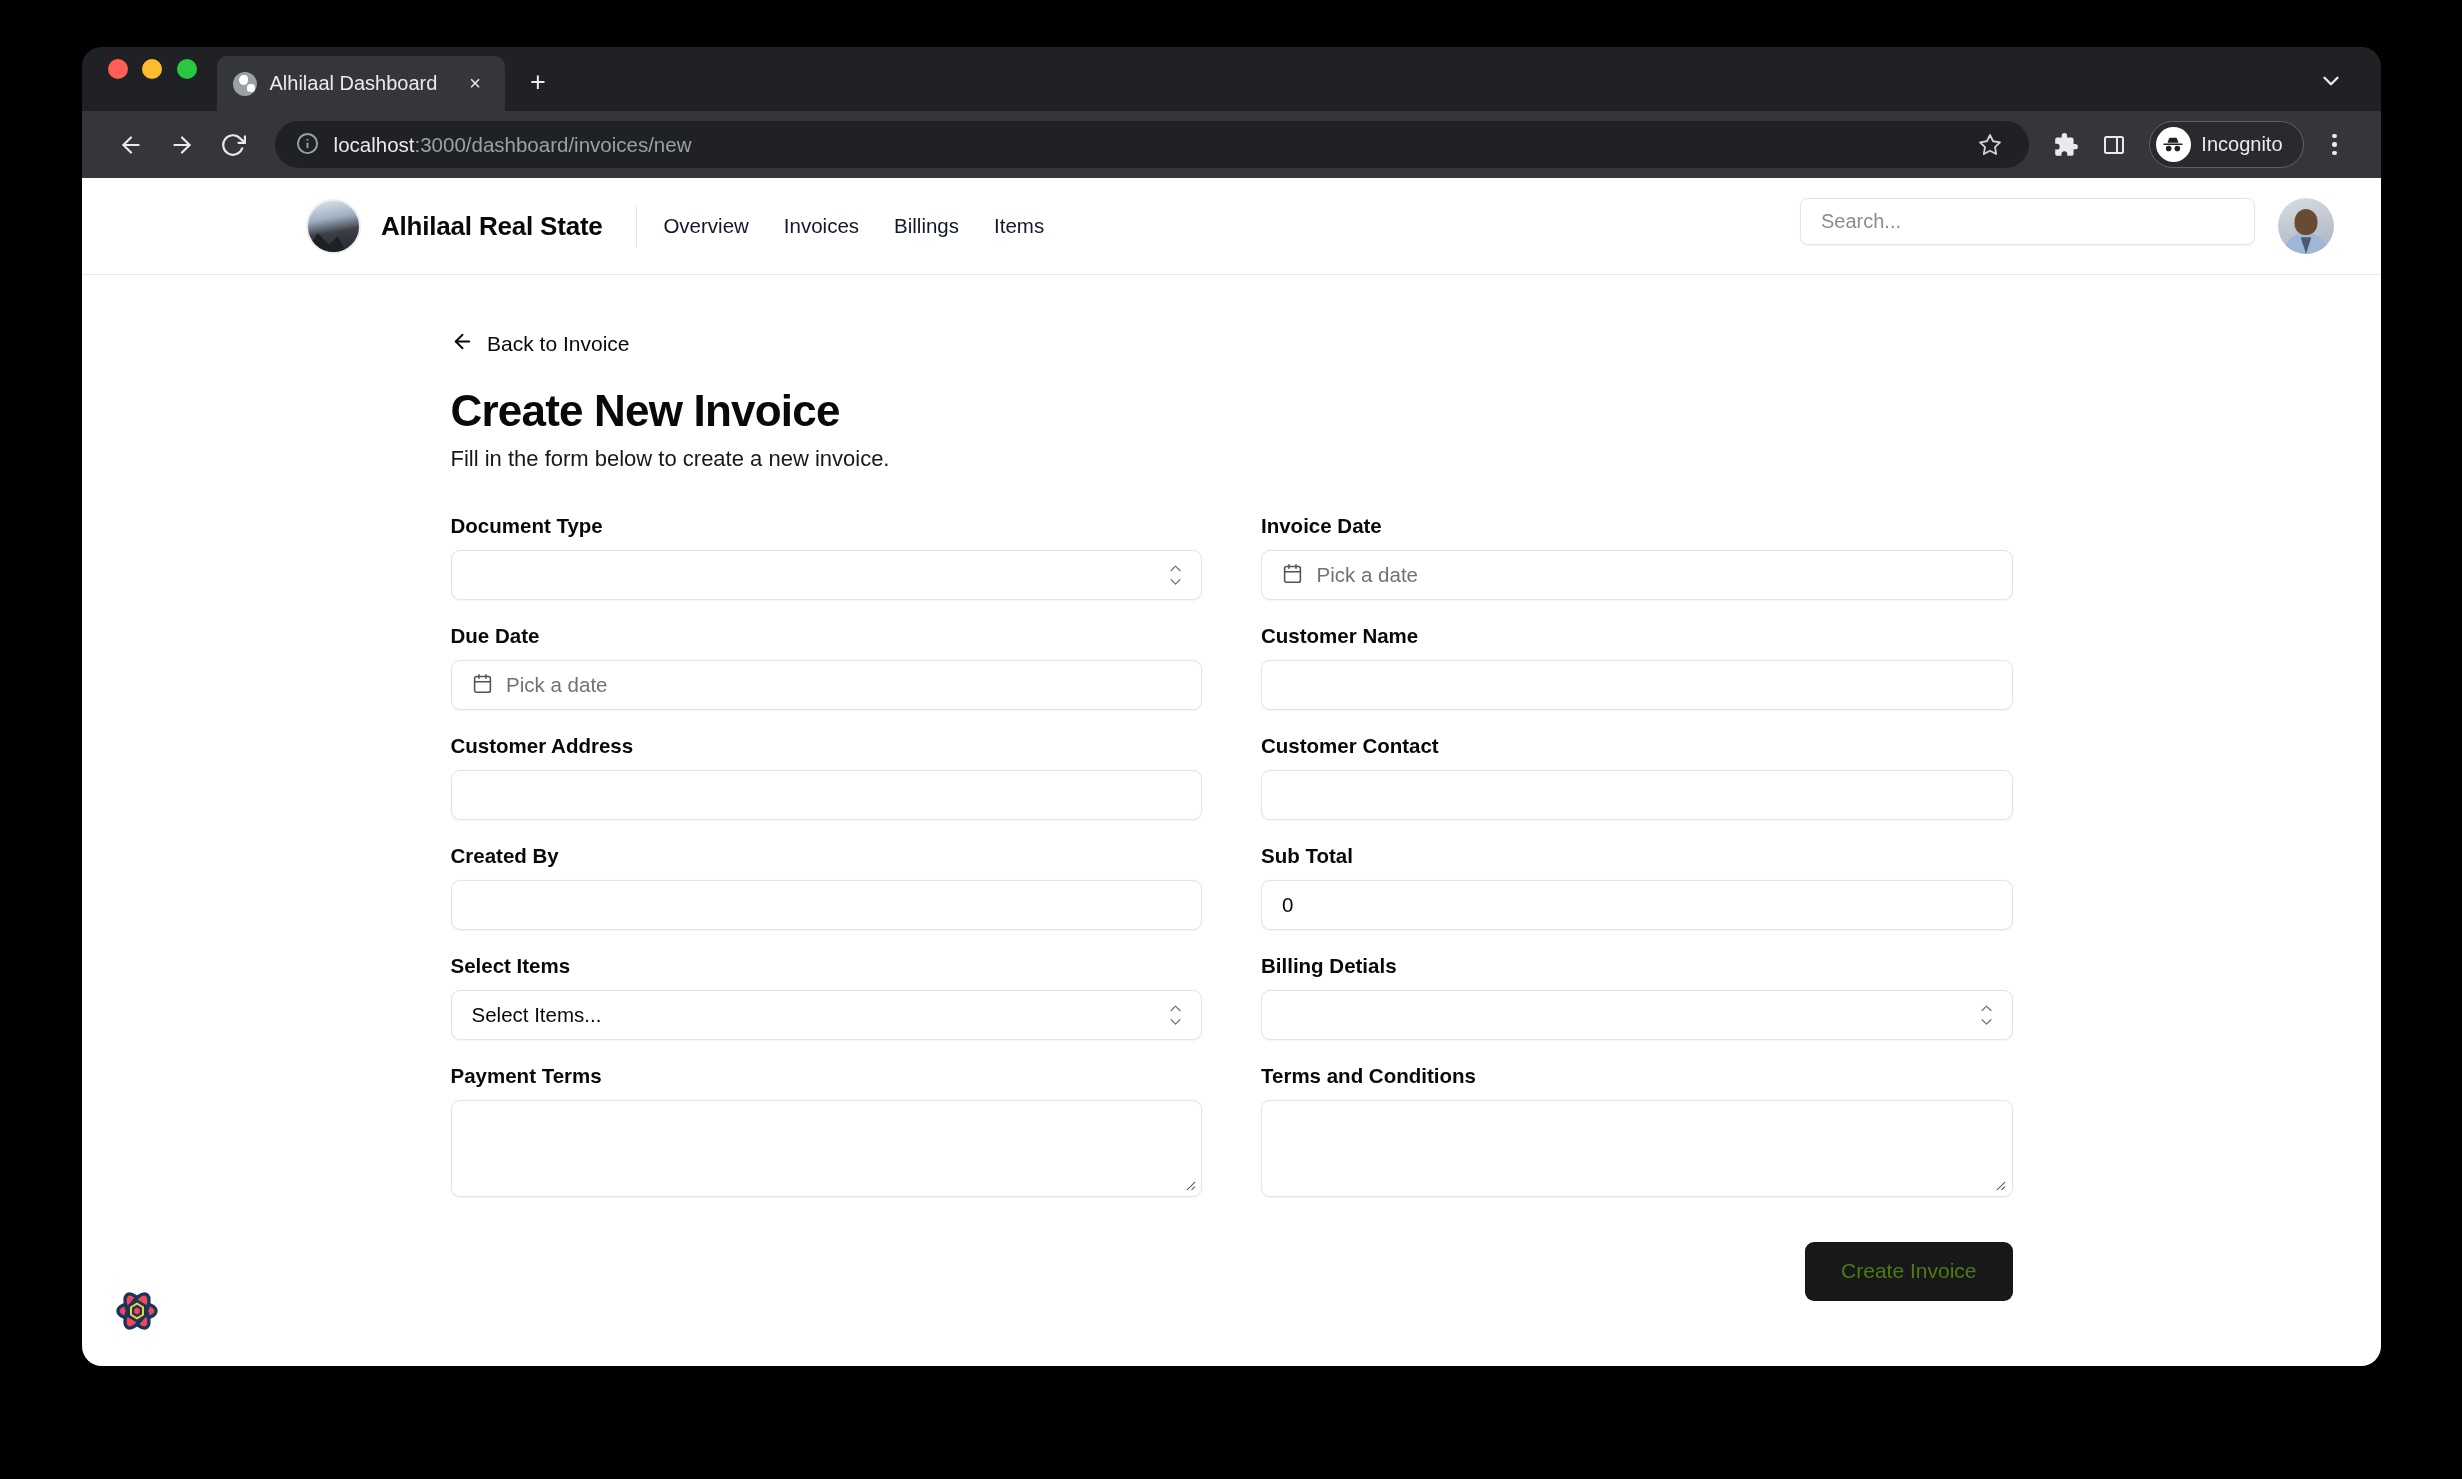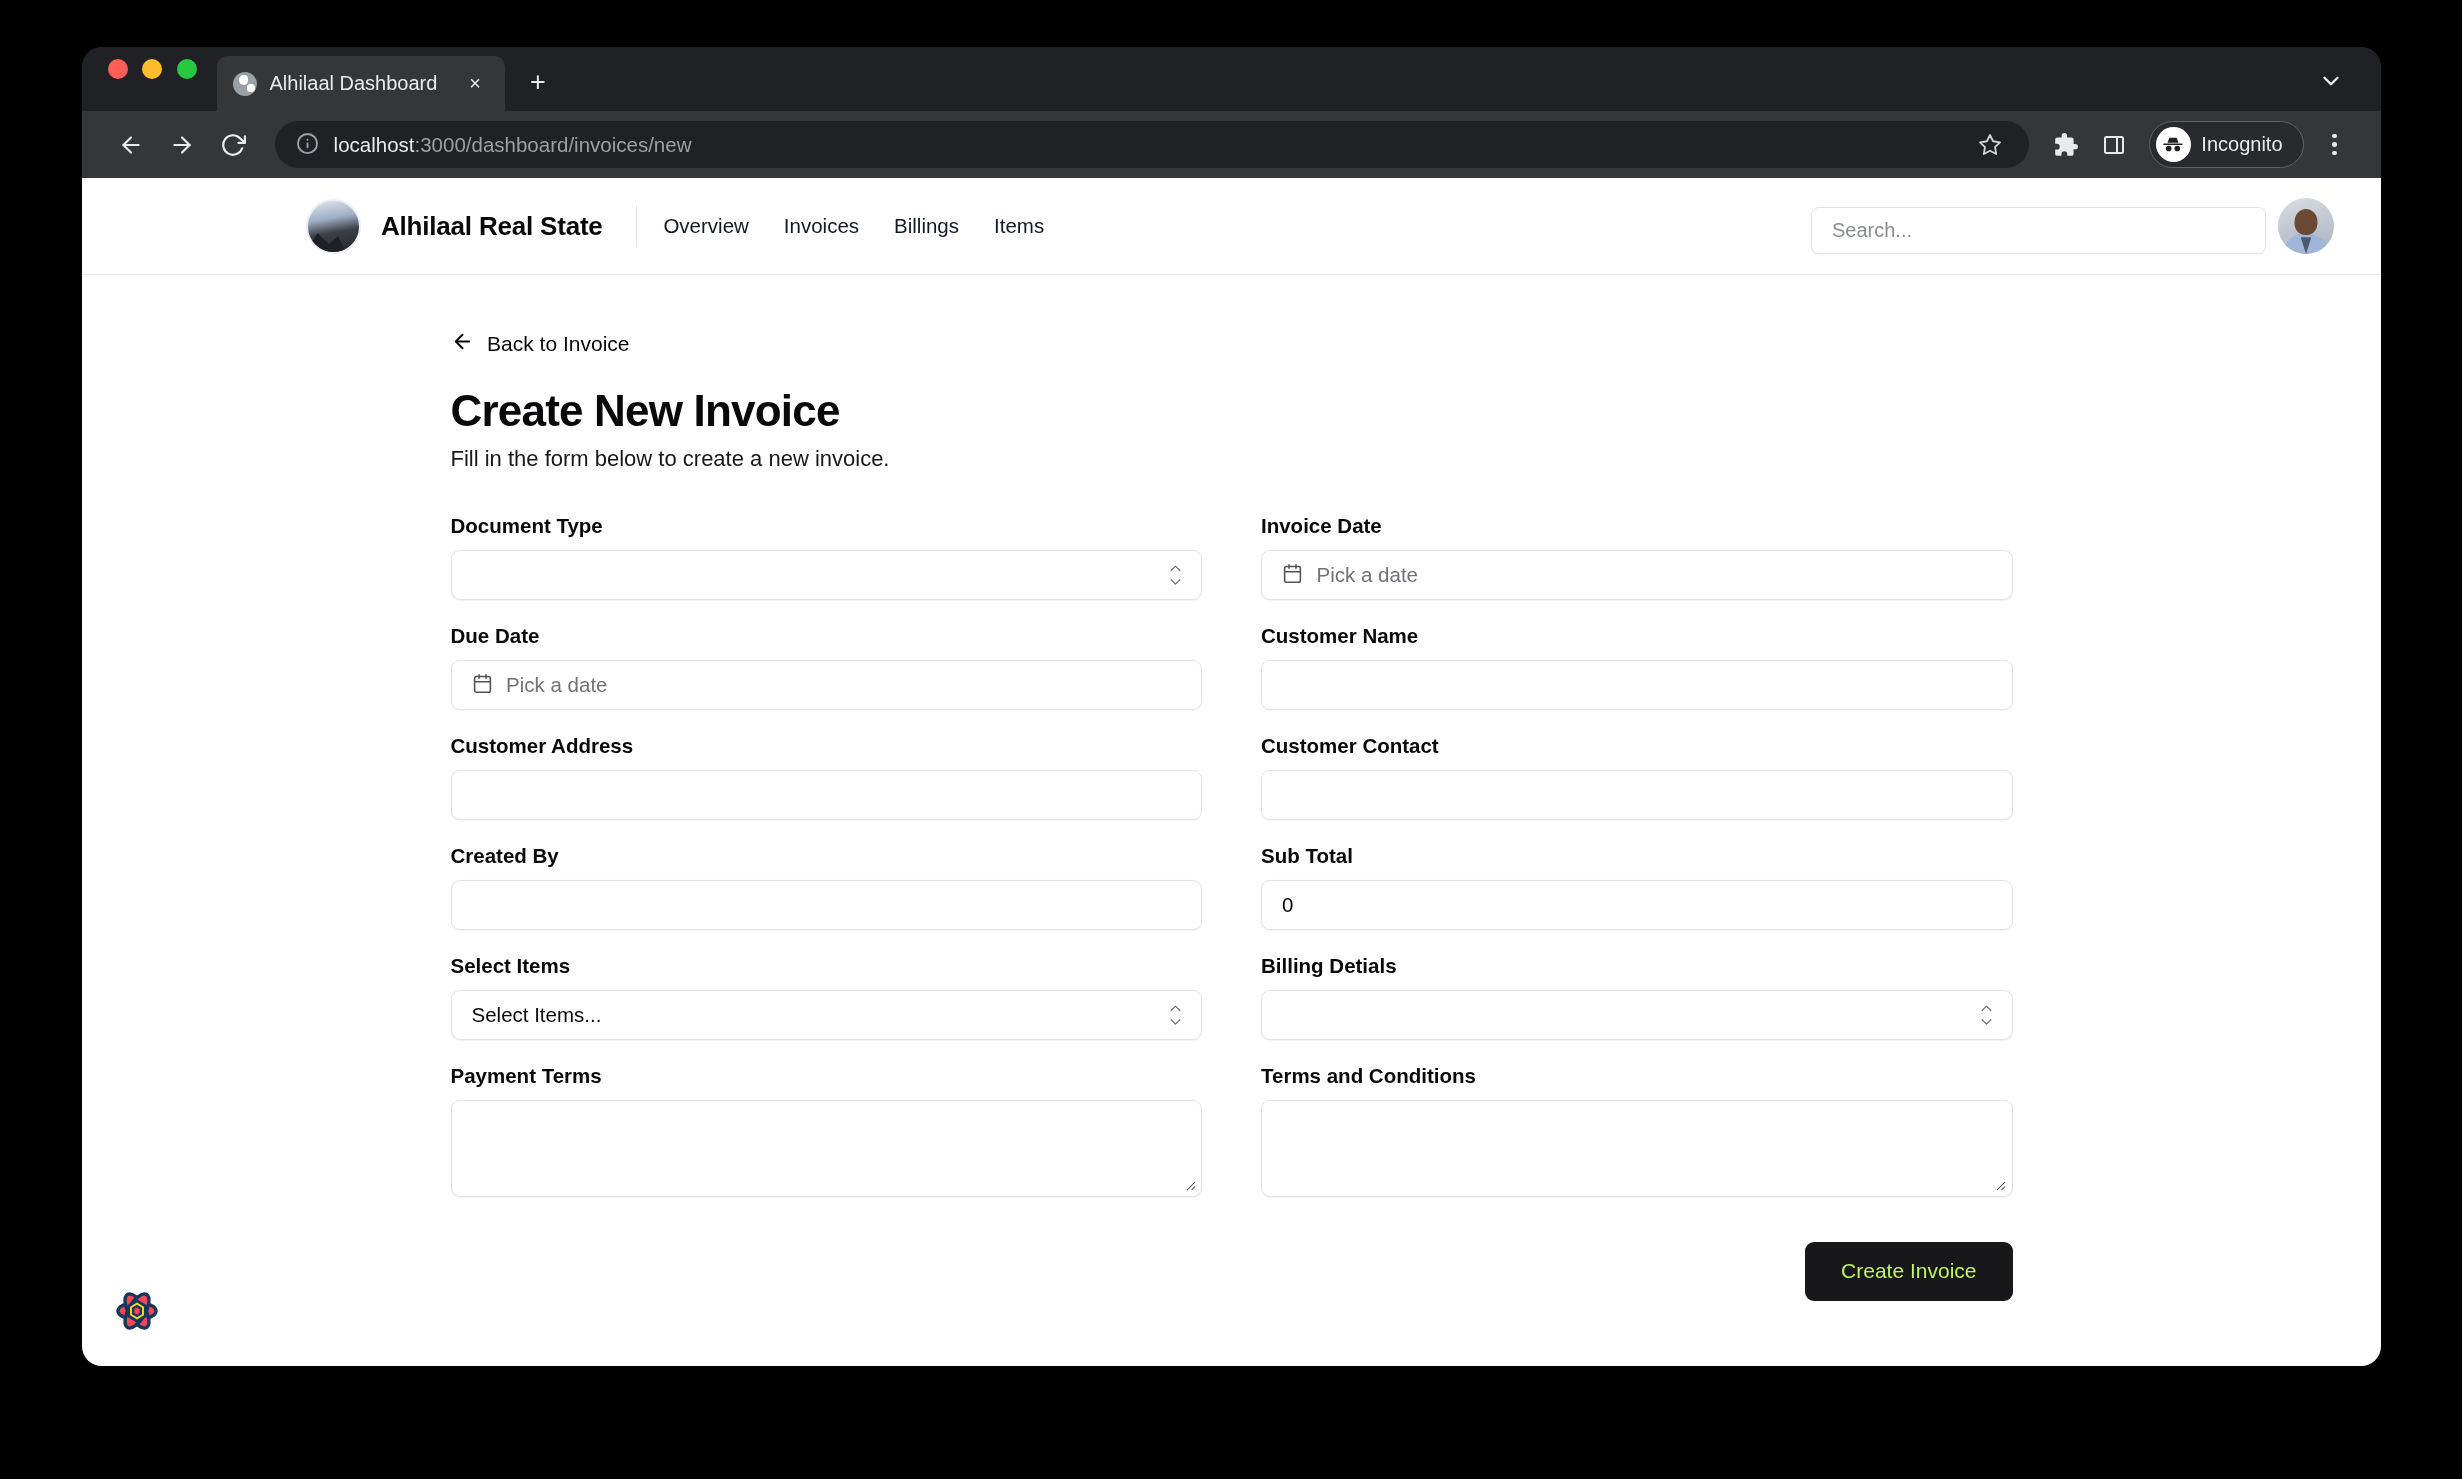--- a/index.html
+++ b/index.html
@@ -249,22 +249,22 @@
     gap: 35px;
   }
   .nav-item {
     font-size: 20.5px;
     color: #111827;
     white-space: nowrap;
   }
   .header-right {
     margin-left: auto;
     display: flex;
-    align-items: flex-end;
-    gap: 12px;
+    align-items: flex-start;
+    gap: 23px;
   }
   .search-box {
     width: 455px;
     height: 47px;
     border: 0.8px solid #e4e4e7;
     border-radius: 7.6px;
     display: flex;
     align-items: center;
     padding: 0 20px;
     background: #ffffff;
@@ -402,21 +402,21 @@
     color: #3f3f46;
   }
   .actions {
     display: flex;
     justify-content: flex-end;
     margin-top: 21px;
   }
   .primary-btn {
     height: 59px;
     background: #18181b;
-    color: #bef264;
+    color: #4d7c0f;
     border: none;
     border-radius: 9px;
     padding: 0 36px;
     font-size: 21px;
     font-family: "Liberation Sans", sans-serif;
     font-weight: 400;
   }
 
   
   .dev-badge {

